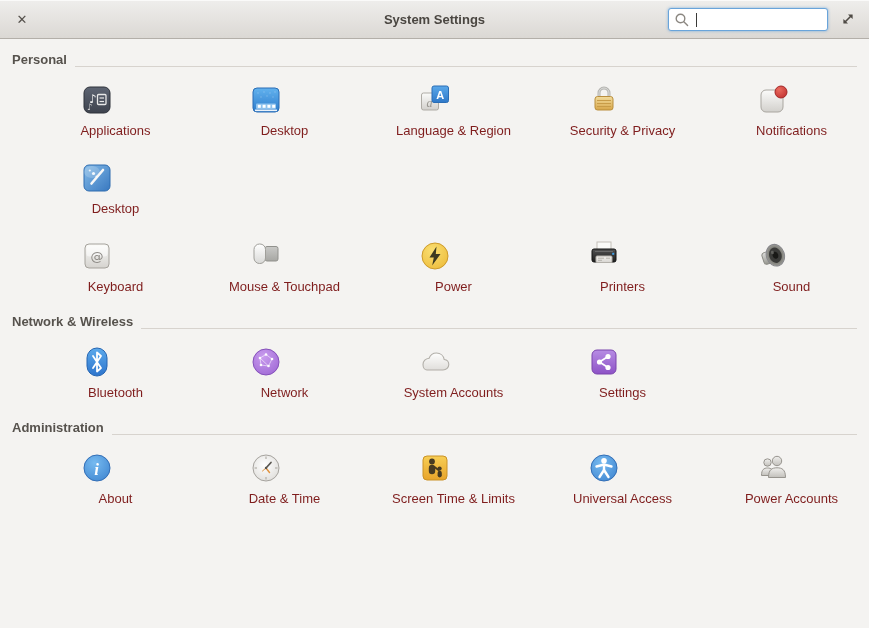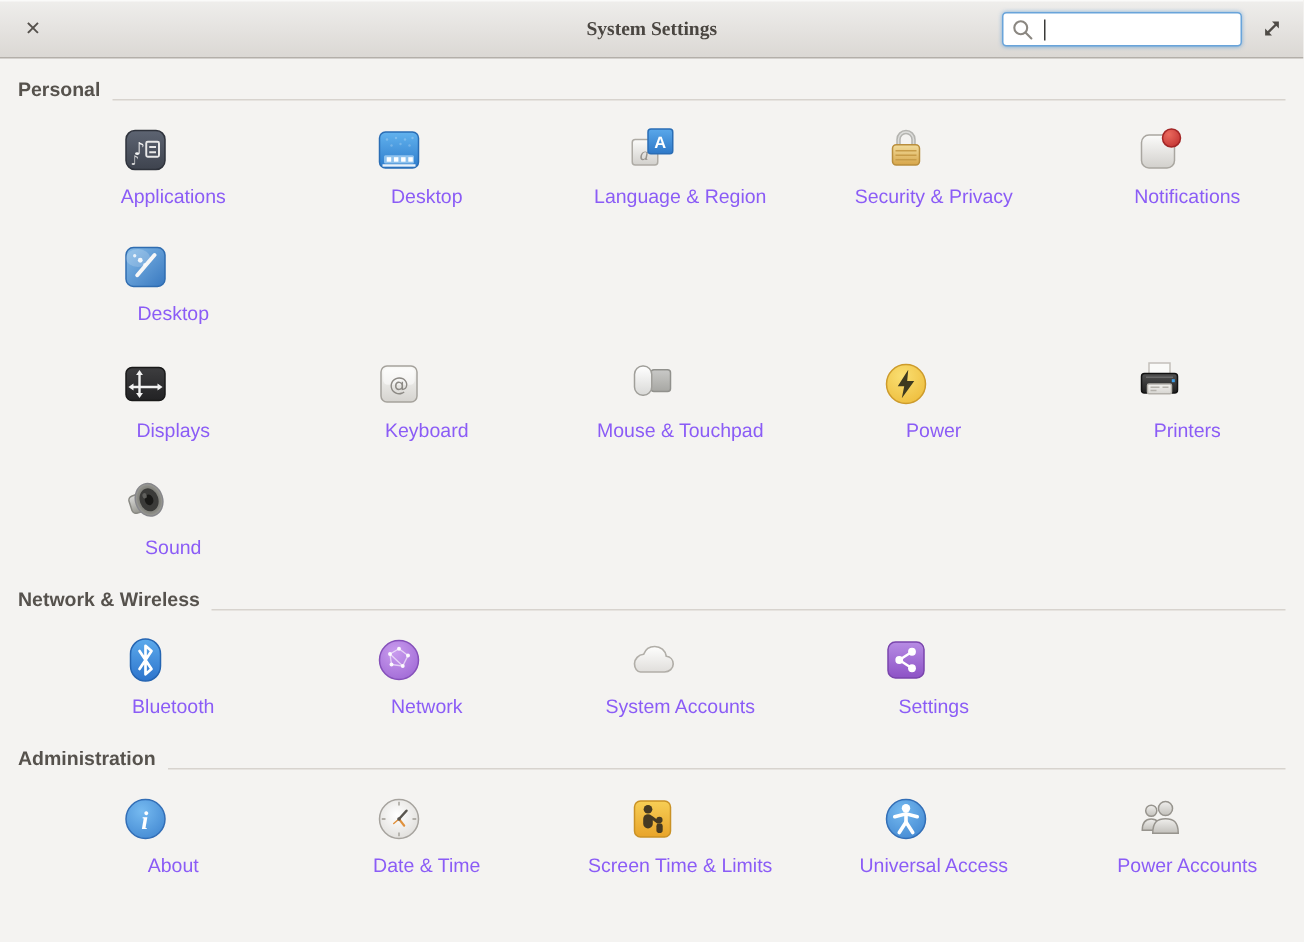--- a/index.html
+++ b/index.html
@@ -18,21 +18,21 @@
     box-shadow:inset 0 1px 0 rgba(255,255,255,.7);
   }
   .close-btn {
     position:absolute; left:10px; top:0; height:38px; width:24px;
     display:flex; align-items:center; justify-content:center;
     color:#55514c; font-size:13px; font-weight:bold; cursor:default;
   }
   .win-title {
     position:absolute; left:0; right:0; top:0; height:38px;
     display:flex; align-items:center; justify-content:center;
-    font-size:13px; font-weight:bold; color:#4a4641;font-family:Liberation Serif, serif;
+    font-size:13px; font-weight:bold; color:#4a4641;
   }
   .searchbox {
     position:absolute; right:41px; top:8px;
     width:160px; height:23px;
     background:#ffffff;
     border:1px solid #69a4da;
     border-radius:3px;
     box-shadow:0 0 3px rgba(90,155,215,.75);
     display:flex; align-items:center;
   }
@@ -56,21 +56,21 @@
   .sec-head .rule { flex:1; height:1px; background:#d7d3ce; }
   .grid {
     display:grid; grid-template-columns:repeat(5,1fr);
   }
   .cell {
     display:flex; flex-direction:column; align-items:center;
     padding:16px 4px 6px 4px; cursor:default;
   }
   .cell .ico { width:34px; height:34px; }
   .cell .lbl {
-    margin-top:6px; font-size:13px; color:#8b5cf6; text-align:center;
+    margin-top:6px; font-size:13px; color:#7f1d1d; text-align:center;
     line-height:16px; white-space:nowrap;margin-left:38px;
   }
 </style>
 </head>
 <body>
 
 <div class="titlebar">
   <div class="close-btn">
     <span>✕</span>
   </div>
@@ -294,34 +294,20 @@
           <circle cx="9.8" cy="9.5" r="1.1" fill="#ffffff" opacity=".8"></circle>
           <circle cx="16.5" cy="15.5" r="1.1" fill="#ffffff" opacity=".7"></circle>
         </svg>
       </div>
       <div class="lbl">Desktop</div>
     </div>
   </div>
 
   <div class="grid">
 
-    <div class="cell">
-      <div class="ico">
-        <svg viewBox="0 0 34 34" width="34" height="34">
-          <rect x="4" y="6" width="26" height="22" rx="4" fill="url(#gDisp)" stroke="#191919"></rect>
-          <line x1="13" y1="10.5" x2="13" y2="23.5" stroke="#f2f2f2" stroke-width="1.6"></line>
-          <line x1="8.5" y1="19" x2="25.5" y2="19" stroke="#f2f2f2" stroke-width="1.6"></line>
-          <polygon points="13,7.6 10.7,11 15.3,11" fill="#f2f2f2"></polygon>
-          <polygon points="13,26.4 10.7,23 15.3,23" fill="#f2f2f2"></polygon>
-          <polygon points="5.6,19 9,16.7 9,21.3" fill="#f2f2f2"></polygon>
-          <polygon points="28.4,19 25,16.7 25,21.3" fill="#f2f2f2"></polygon>
-        </svg>
-      </div>
-      <div class="lbl">Displays</div>
-    </div>
 
     <div class="cell">
       <div class="ico">
         <svg viewBox="0 0 34 34" width="34" height="34">
           <rect x="5" y="5" width="24" height="24" rx="4" fill="url(#gKey)" stroke="#a5a29c"></rect>
           <rect x="6.5" y="6.5" width="21" height="11" rx="3" fill="#ffffff" opacity=".5"></rect>
           <text x="17" y="21.5" font-size="13" fill="#8c8984" text-anchor="middle" font-family="DejaVu Sans">@</text>
         </svg>
       </div>
       <div class="lbl">Keyboard</div>

